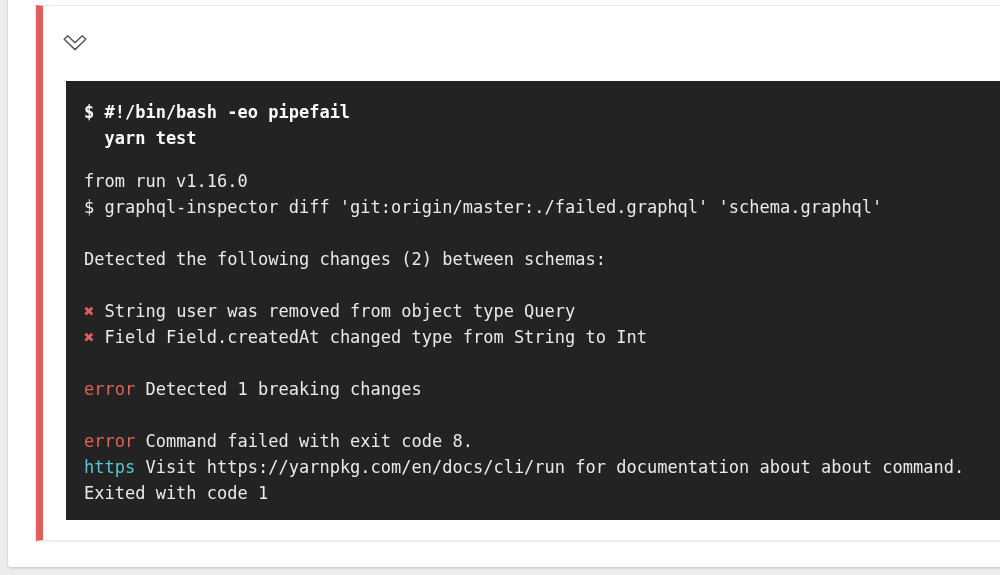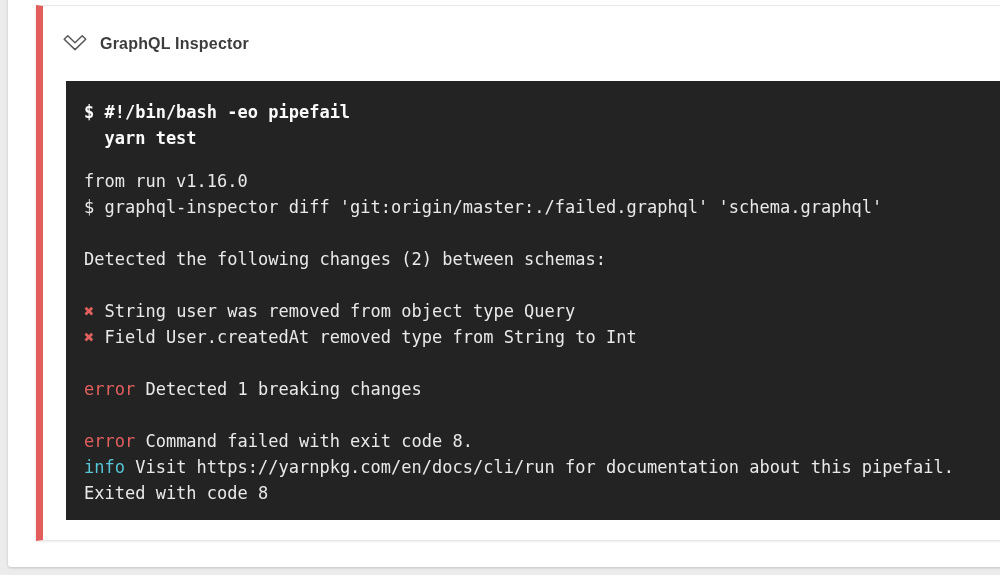--- a/index.html
+++ b/index.html
@@ -63,37 +63,36 @@
 <body style="background: rgb(236, 236, 236);">
 
 <div class="panel">
   <section class="step-card" style="border-left-color: rgb(228, 93, 93);">
     <div class="step-header">
       <span class="collapse-icon">
         <svg width="26" height="20" viewBox="0 0 26 20" aria-hidden="true">
           <path d="M2.2 5.2 L13 15.6 L23.8 5.2 L20.2 1.8 L13 8.8 L5.8 1.8 Z" fill="none" stroke="#595959" stroke-width="1.5" stroke-linejoin="round"></path>
         </svg>
       </span>
-      <span class="step-title">GraphQL Inspector</span>
     </div>
     <div class="terminal" style="background: rgb(35, 35, 35); color: rgb(233, 233, 233);">
       <div class="cmd-block">
           <div class="line">$ #!/bin/bash -eo pipefail</div>
           <div class="line">  yarn test</div>
         </div>
       <div class="out-block">
           <div class="line"><span>from run v1.16.0</span></div>
           <div class="line"><span>$ graphql-inspector diff 'git:origin/master:./failed.graphql' 'schema.graphql'</span></div>
           <div class="line">&nbsp;</div>
           <div class="line"><span>Detected the following changes (2) between schemas:</span></div>
           <div class="line">&nbsp;</div>
           <div class="line"><span style="color: rgb(224, 96, 94);">✖</span><span> String user was removed from object type Query</span></div>
-          <div class="line"><span style="color: rgb(224, 96, 94);">✖</span><span> Field User.createdAt removed type from String to Int</span></div>
+          <div class="line"><span style="color: rgb(224, 96, 94);">✖</span><span> Field Field.createdAt changed type from String to Int</span></div>
           <div class="line">&nbsp;</div>
           <div class="line"><span style="color: rgb(224, 96, 94);">error</span><span> Detected 1 breaking changes</span></div>
           <div class="line">&nbsp;</div>
           <div class="line"><span style="color: rgb(224, 96, 94);">error</span><span> Command failed with exit code 8.</span></div>
-          <div class="line"><span style="color: rgb(86, 197, 213);">info</span><span> Visit https://yarnpkg.com/en/docs/cli/run for documentation about this pipefail.</span></div>
-          <div class="line"><span>Exited with code 8</span></div>
+          <div class="line"><span style="color: rgb(86, 197, 213);">https</span><span> Visit https://yarnpkg.com/en/docs/cli/run for documentation about about command.</span></div>
+          <div class="line"><span>Exited with code 1</span></div>
         </div>
     </div>
   </section>
 </div>
 
 </body></html>

